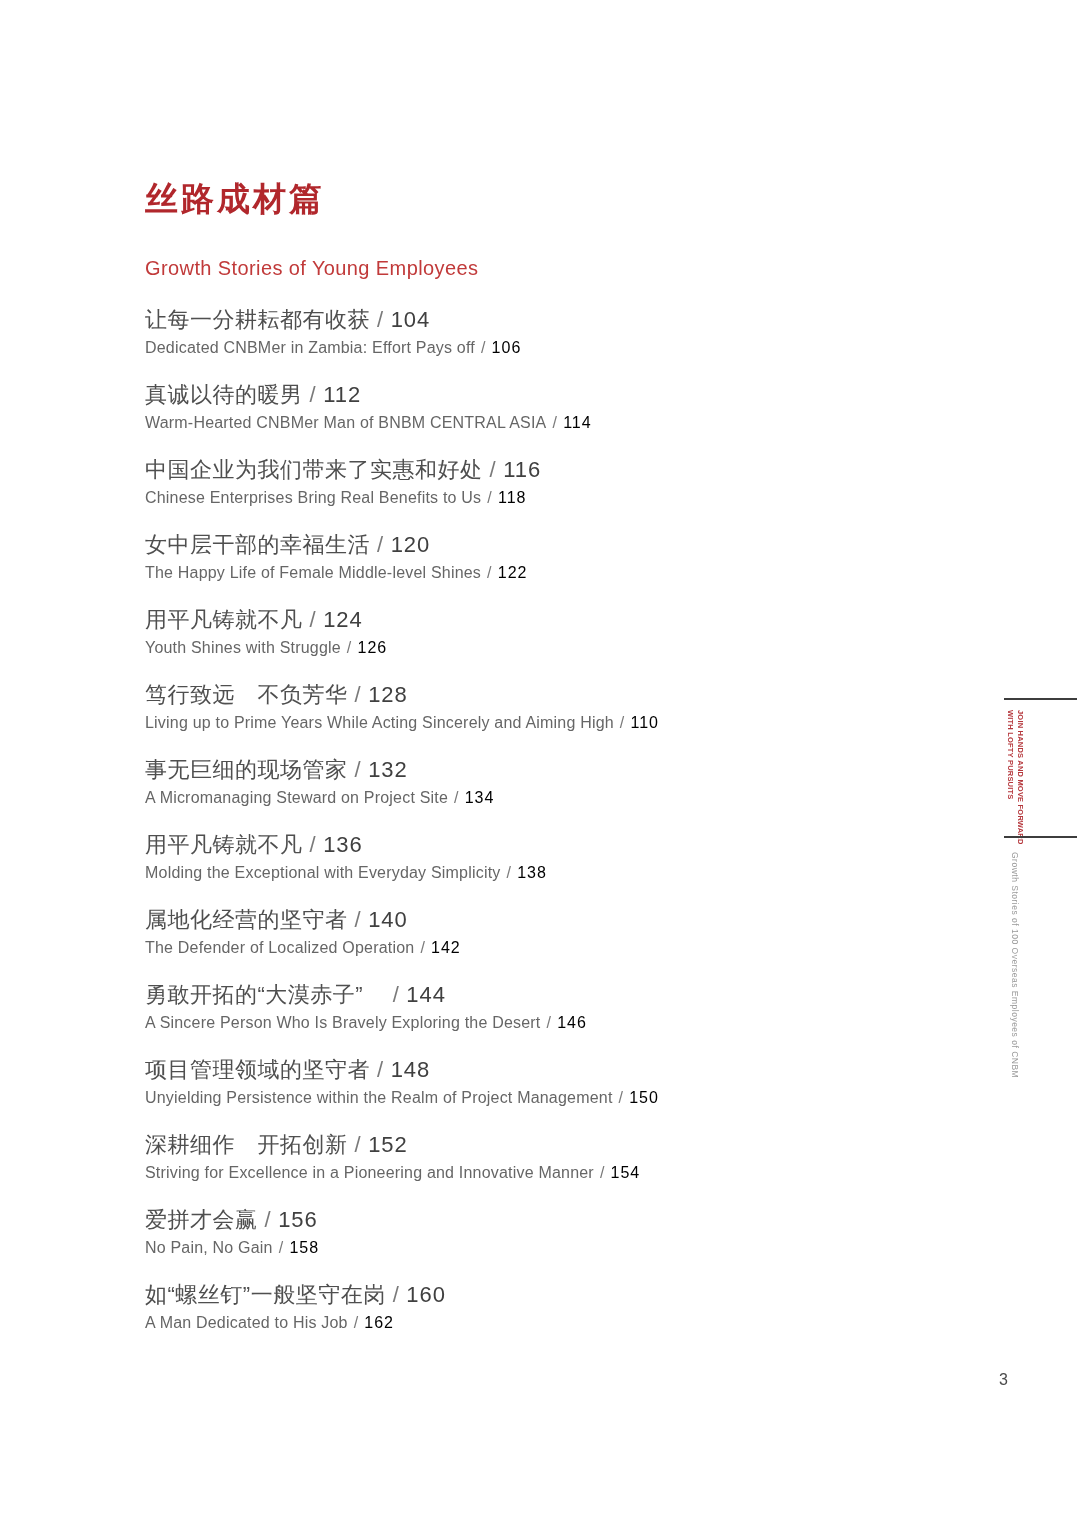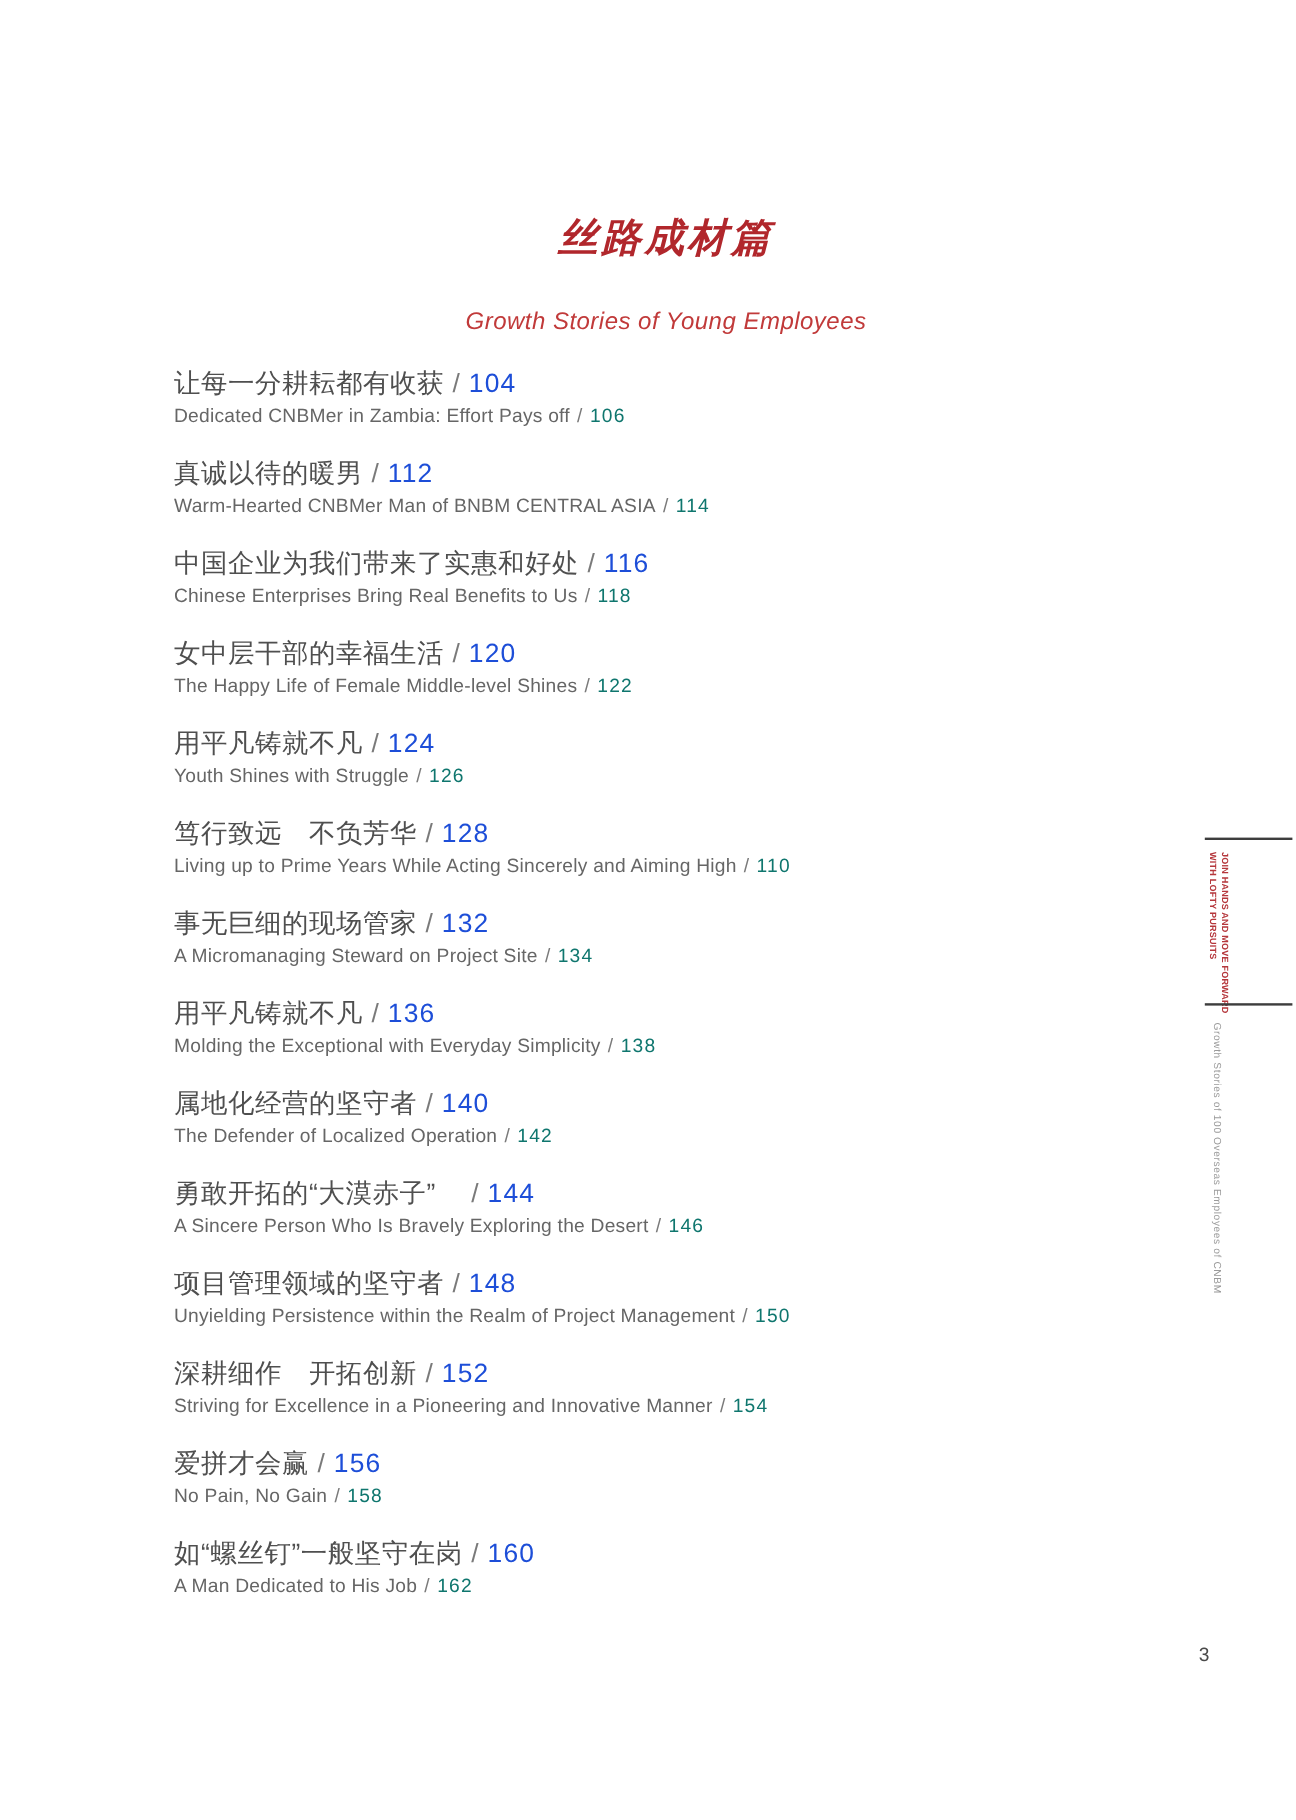--- a/index.html
+++ b/index.html
@@ -6,21 +6,21 @@
   body{
     width:1080px;height:1517px;
     background:#ffffff;
     font-family:"Liberation Sans","DejaVu Sans",sans-serif;
     position:relative;
     overflow:hidden;
   }
   .page{position:absolute;inset:0;background:#ffffff;}
 
   
-  .header{position:absolute;left:145px;top:180px;width:820px;text-align:center;font-style:italic;}
+  .header{position:absolute;left:145px;top:180px;width:820px;}
   .title-cn{
     font-family:"Liberation Serif","DejaVu Serif",serif;
     font-weight:bold;
     font-size:33px;
     letter-spacing:3px;
     color:#b1272c;
     line-height:38px;
   }
   .title-en{
     margin-top:39px;
@@ -33,30 +33,30 @@
   
   .toc{position:absolute;left:145px;top:305px;width:840px;}
   .entry{margin-bottom:21px;}
   .entry .cn{
     font-size:22px;
     line-height:30px;
     color:#4f4f4f;
     letter-spacing:0.5px;
     white-space:nowrap;
   }
-  .entry .cn .pg{color:#1d4ed8;letter-spacing:1px;}
+  .entry .cn .pg{color:#404040;letter-spacing:1px;}
   .entry .en{
     font-size:16px;
     line-height:23px;
     margin-top:1px;
     color:#666666;
     letter-spacing:0.2px;
     white-space:nowrap;
   }
-  .entry .en .pg{color:#0f766e;letter-spacing:1px;}
+  .entry .en .pg{color:#000000;letter-spacing:1px;}
   .sep{color:#7a7a7a;margin:0 7px;}
   .en .sep{margin:0 6px;}
 
   
   .rule{position:absolute;left:1004px;width:73px;height:2px;background:#3d3d3d;}
   .rule-top{top:698px;}
   .rule-bottom{top:836px;}
   .slogan{
     position:absolute;left:1005px;top:710px;
     writing-mode:vertical-rl;

